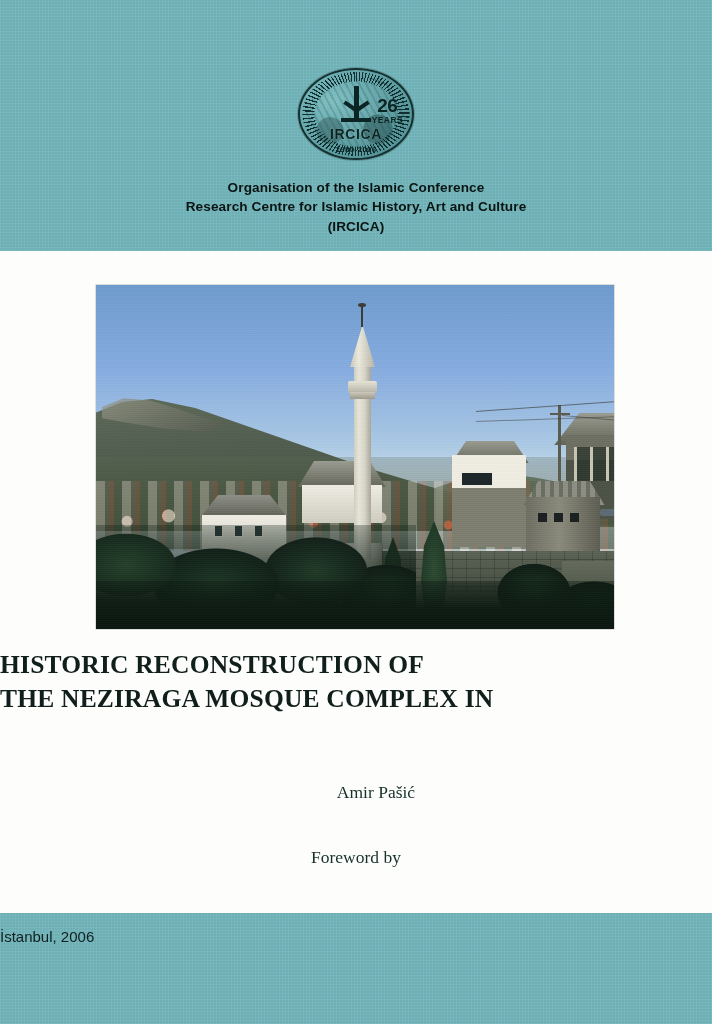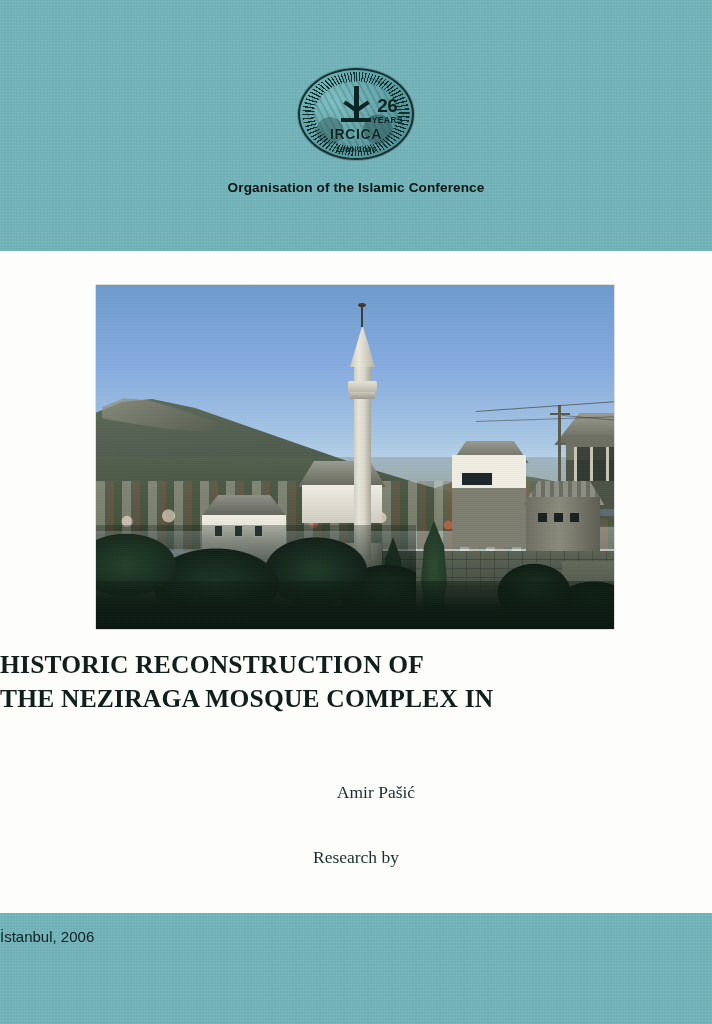--- a/index.html
+++ b/index.html
@@ -383,20 +383,22 @@
       <span class="num">26</span>
       <span class="yrs">YEARS</span>
     </div>
     <div class="logo-ircica">IRCICA</div>
     <div class="logo-years">1980-2006</div>
   </div>
 </div>
 
 <div id="publisher">
   <div>Organisation of the Islamic Conference</div>
+  <div>Research Centre for Islamic History, Art and Culture</div>
+  <div>(IRCICA)</div>
 </div>
 
 <div id="cover-photo">
   <div class="ph sky"></div>
   <div class="ph mountain"></div>
   <div class="ph mountain-far"></div>
   <div class="ph mountain-right"></div>
   <div class="ph rock-face"></div>
 
   <div class="ph town"></div>
@@ -459,18 +461,18 @@
 </div>
 
 <div id="book-title">
   <div>HISTORIC RECONSTRUCTION OF</div>
   <div>THE NEZIRAGA MOSQUE COMPLEX IN</div>
 </div>
 
 <div id="author">Amir Pašić</div>
 
 <div id="foreword">
-  <div>Research by</div>
+  <div>Foreword by</div>
 </div>
 
 <div id="bottom-band" class="band"></div>
 
 <div id="imprint">İstanbul, 2006</div>
 
 </body></html>

